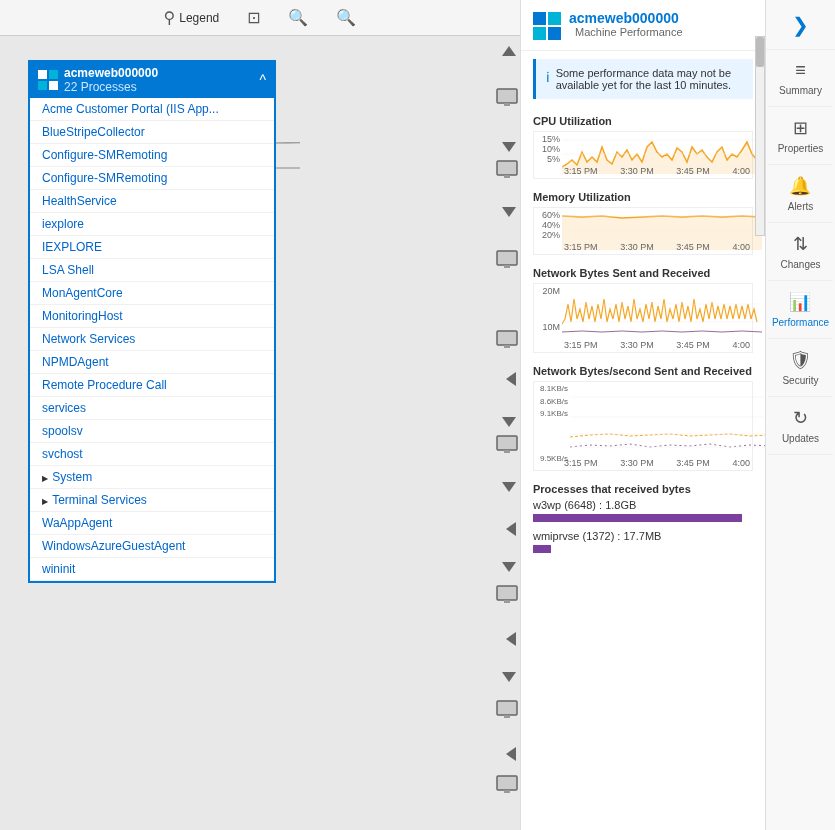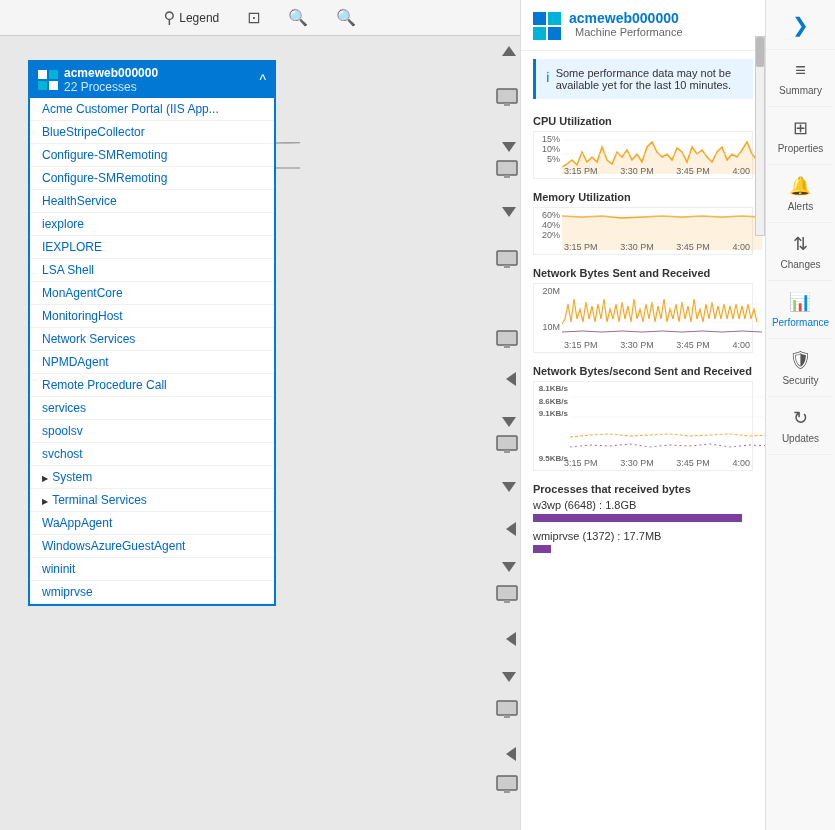--- a/index.html
+++ b/index.html
@@ -338,21 +338,20 @@
         <div class="process-item">NPMDAgent</div>
         <div class="process-item">Remote Procedure Call</div>
         <div class="process-item">services</div>
         <div class="process-item">spoolsv</div>
         <div class="process-item">svchost</div>
         <div class="process-item has-arrow">System</div>
         <div class="process-item has-arrow">Terminal Services</div>
         <div class="process-item">WaAppAgent</div>
         <div class="process-item">WindowsAzureGuestAgent</div>
         <div class="process-item">wininit</div>
-        <div class="process-item">wmiprvse</div>
       </div>
   </div>
 
   <div class="monitor-icons" id="monitor-icons"></div>
 
   <div style="position:absolute; right:2px; top:44px;">
     <svg width="18" height="14" xmlns="http://www.w3.org/2000/svg">
         <polygon points="9,2 16,12 2,12" fill="#666"></polygon>
       </svg>
   </div>
@@ -553,21 +552,21 @@
           <span>3:30 PM</span>
           <span>3:45 PM</span>
           <span>4:00</span>
         </div>
       </div>
     </div>
 
     <div class="chart-section">
       <div class="chart-title">Network Bytes/second Sent and Received</div>
       <div class="chart-container" style="height:90px;">
-        <div class="chart-labels" style="bottom:5px; width:36px;font-weight:bold;">
+        <div class="chart-labels" style="bottom:5px; width:36px;">
           <span class="chart-label" style="font-size:8px;">8.1KB/s</span>
           <span class="chart-label" style="font-size:8px;">8.6KB/s</span>
           <span class="chart-label" style="font-size:8px;">9.1KB/s</span>
           <span class="chart-label" style="font-size:8px;margin-top:32px;">9.5KB/s</span>
         </div>
         <svg style="position:absolute; left:36px; right:0; top:0; bottom:18px;" xmlns="http://www.w3.org/2000/svg" preserveAspectRatio="none">
 
           <polyline points="0,55 20,53 40,52 60,54 80,53 100,52 120,54 140,53 160,52 180,54 200,53" stroke="#f5a623" stroke-width="1" stroke-dasharray="3,2" fill="none"></polyline>
 
           <polyline points="0,65 20,63 40,64 60,62 80,65 100,63 120,64 140,62 160,65 180,63 200,64" stroke="#9B6B9B" stroke-width="1" stroke-dasharray="2,3" fill="none"></polyline>

